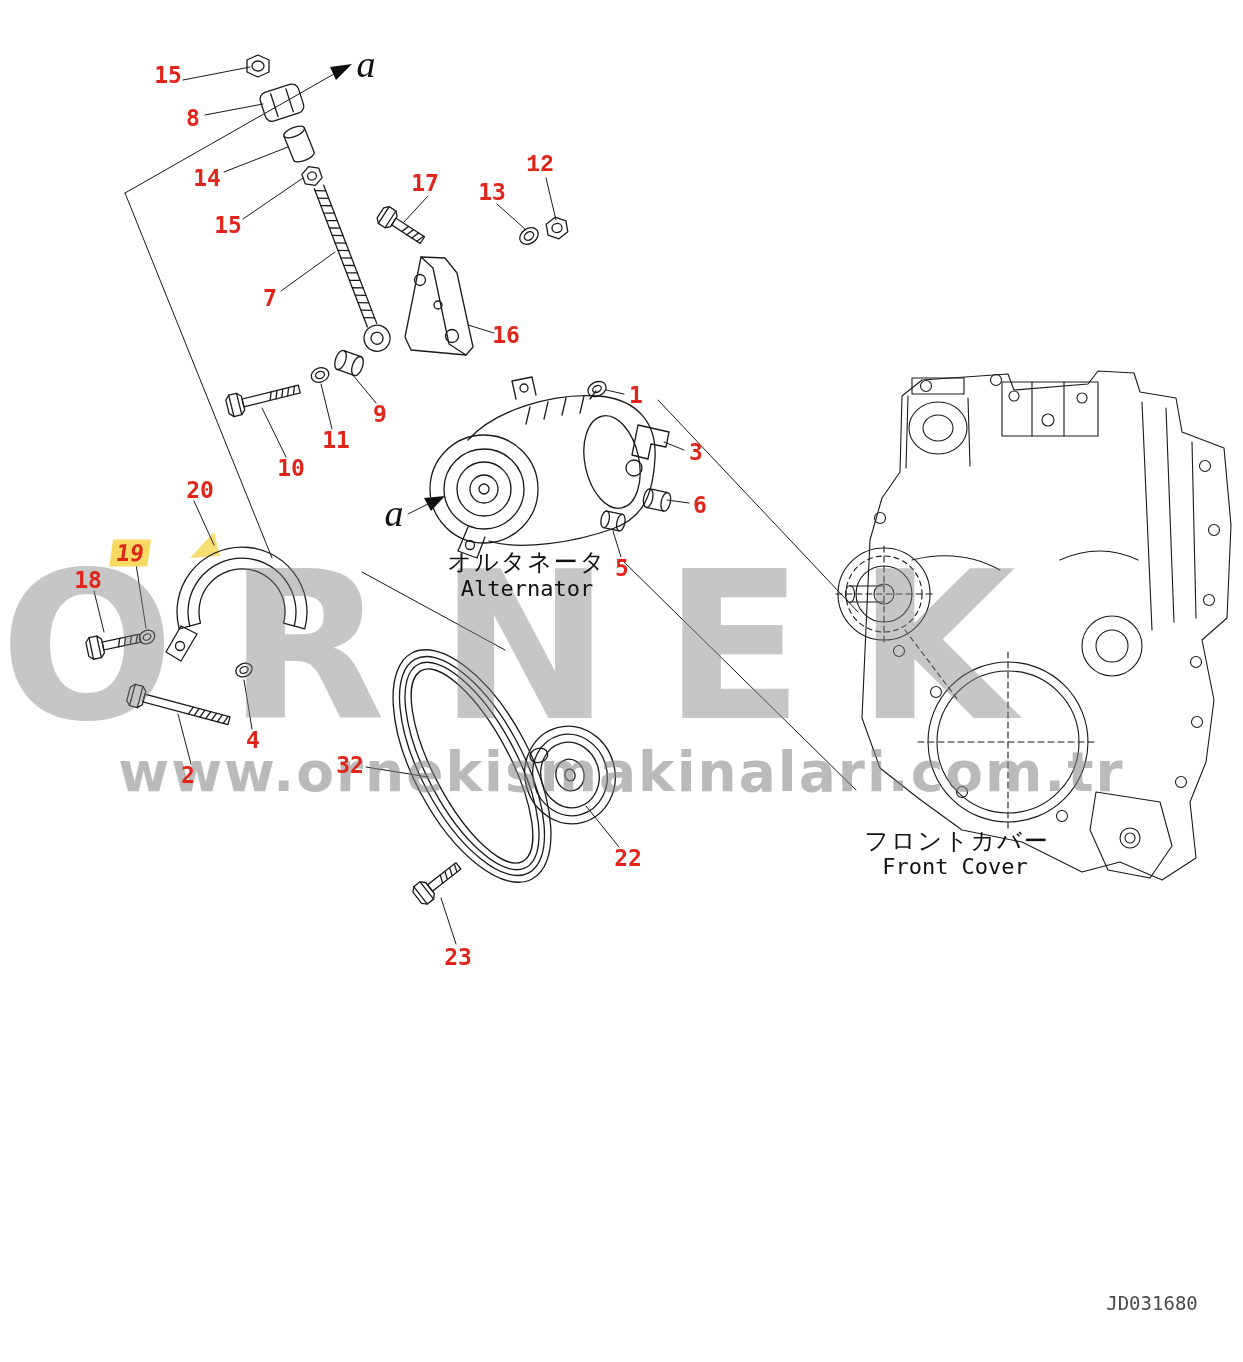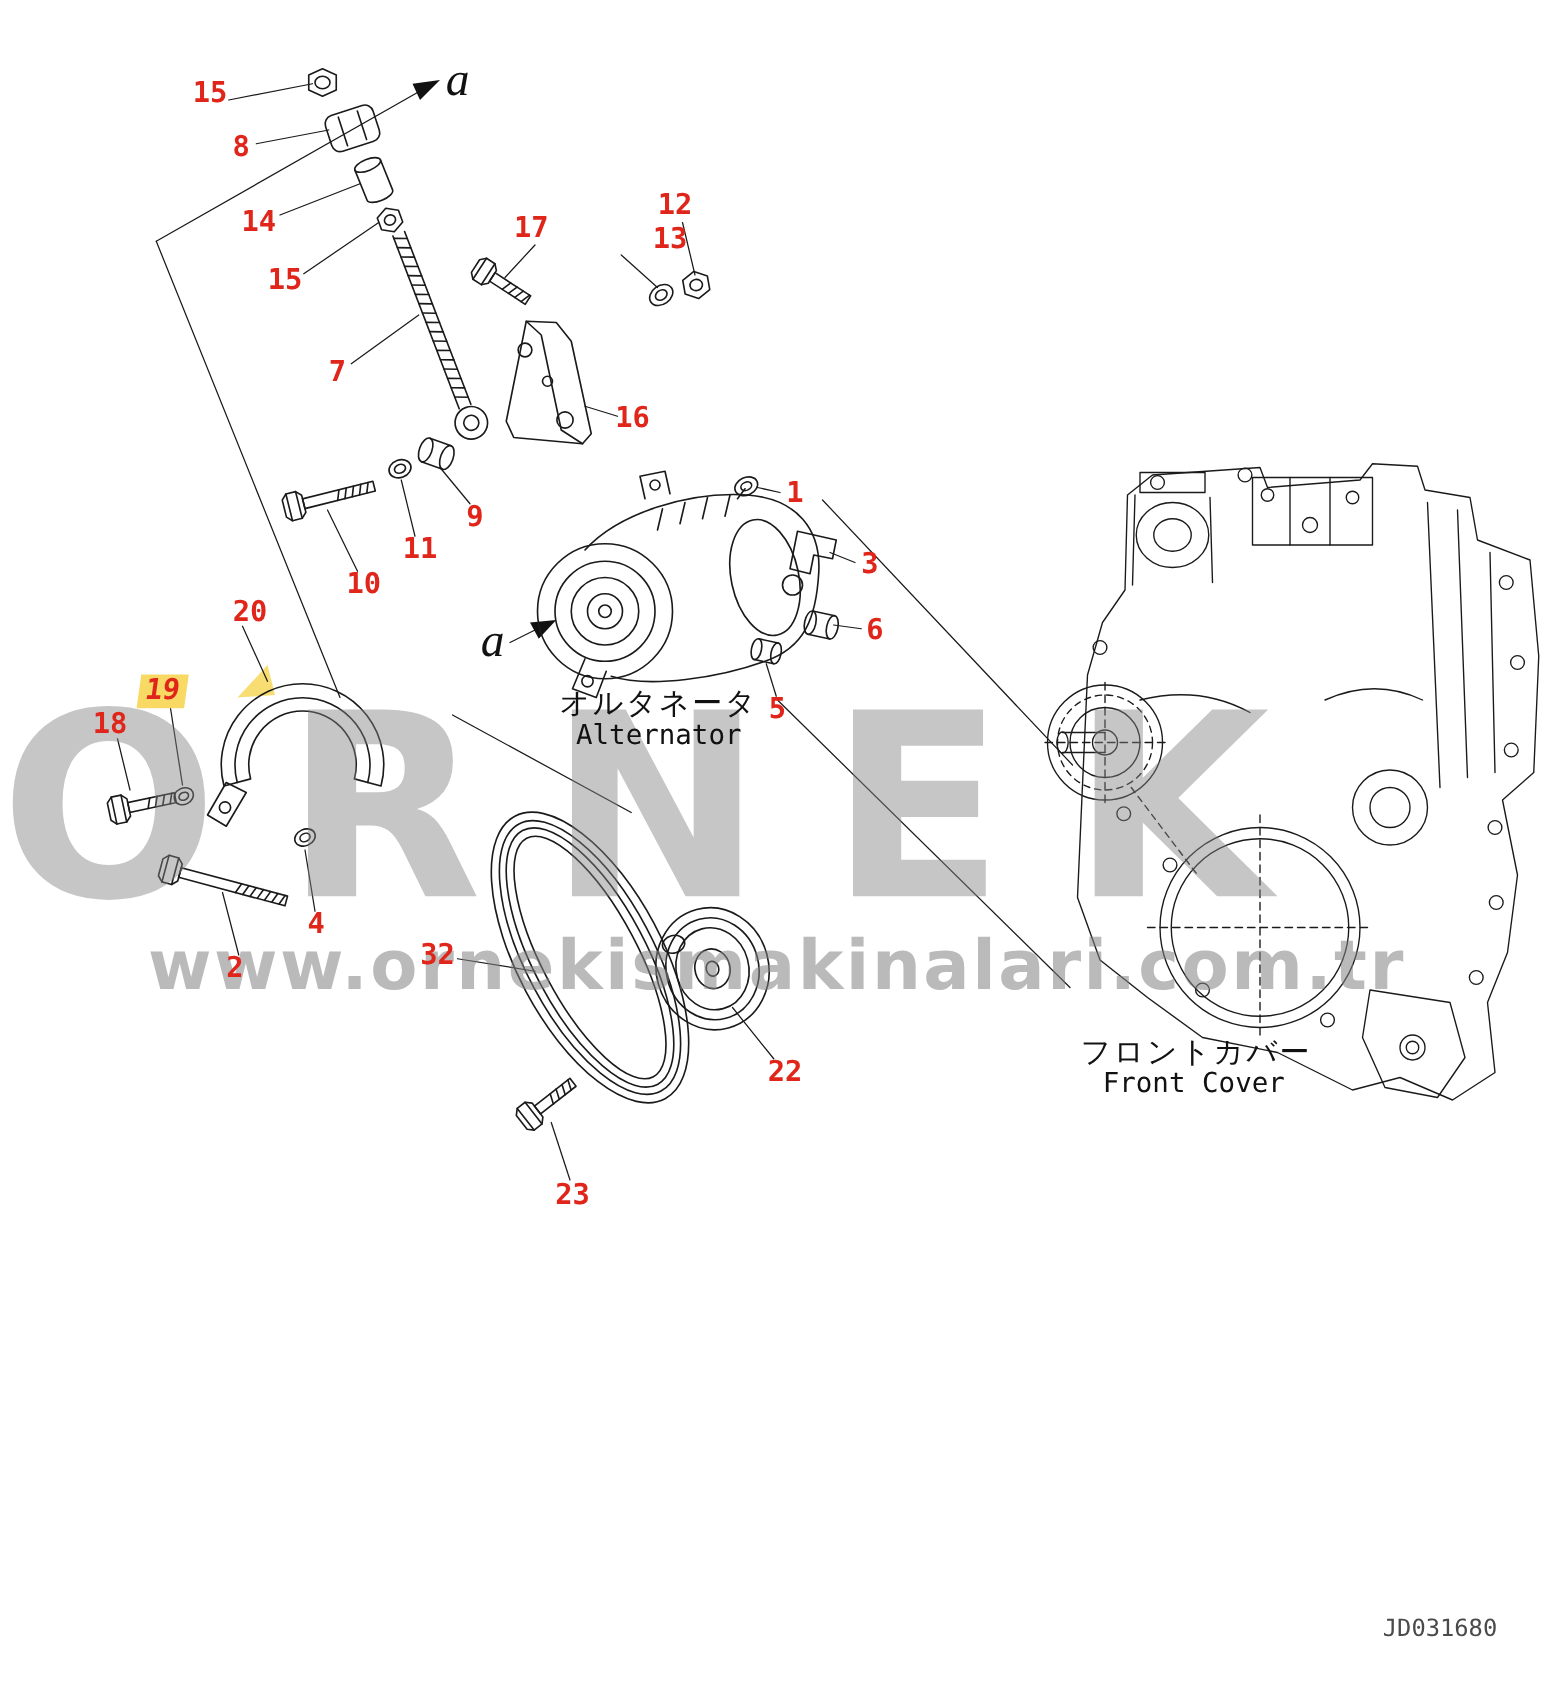--- a/index.html
+++ b/index.html
@@ -370,22 +370,22 @@
 
   <div class="drawing-number" style="left:1152px; top:1303px;">JD031680</div>
 
   <div id="callouts">
       <div class="callout" style="left: 168px; top: 75px;">15</div>
       <div class="callout" style="left: 193px; top: 118px;">8</div>
       <div class="callout" style="left: 207px; top: 178px; text-align: center;">14</div>
       <div class="callout" style="left: 228px; top: 225px;">15</div>
       <div class="callout" style="left: 270px; top: 298px;">7</div>
       <div class="callout" style="left: 425px; top: 183px;">17</div>
-      <div class="callout" style="left: 492px; top: 192px; margin-left: 44px;">13</div>
-      <div class="callout" style="left: 540px; top: 165px;">12</div>
+      <div class="callout" style="left: 492px; top: 192px;">13</div>
+      <div class="callout" style="left: 540px; top: 165px; font-family: Liberation Mono, monospace;">12</div>
       <div class="callout" style="left: 506px; top: 335px;">16</div>
       <div class="callout" style="left: 636px; top: 395px;">1</div>
       <div class="callout" style="left: 696px; top: 452px;">3</div>
       <div class="callout" style="left: 380px; top: 414px;">9</div>
       <div class="callout" style="left: 336px; top: 440px;">11</div>
       <div class="callout" style="left: 291px; top: 468px;">10</div>
       <div class="callout" style="left: 700px; top: 505px;">6</div>
       <div class="callout" style="left: 622px; top: 568px;">5</div>
       <div class="callout" style="left: 190px; top: 490px; margin-left: 10px;">20</div>
       <div class="callout hl" style="left: 130px; top: 553px;">19</div>

